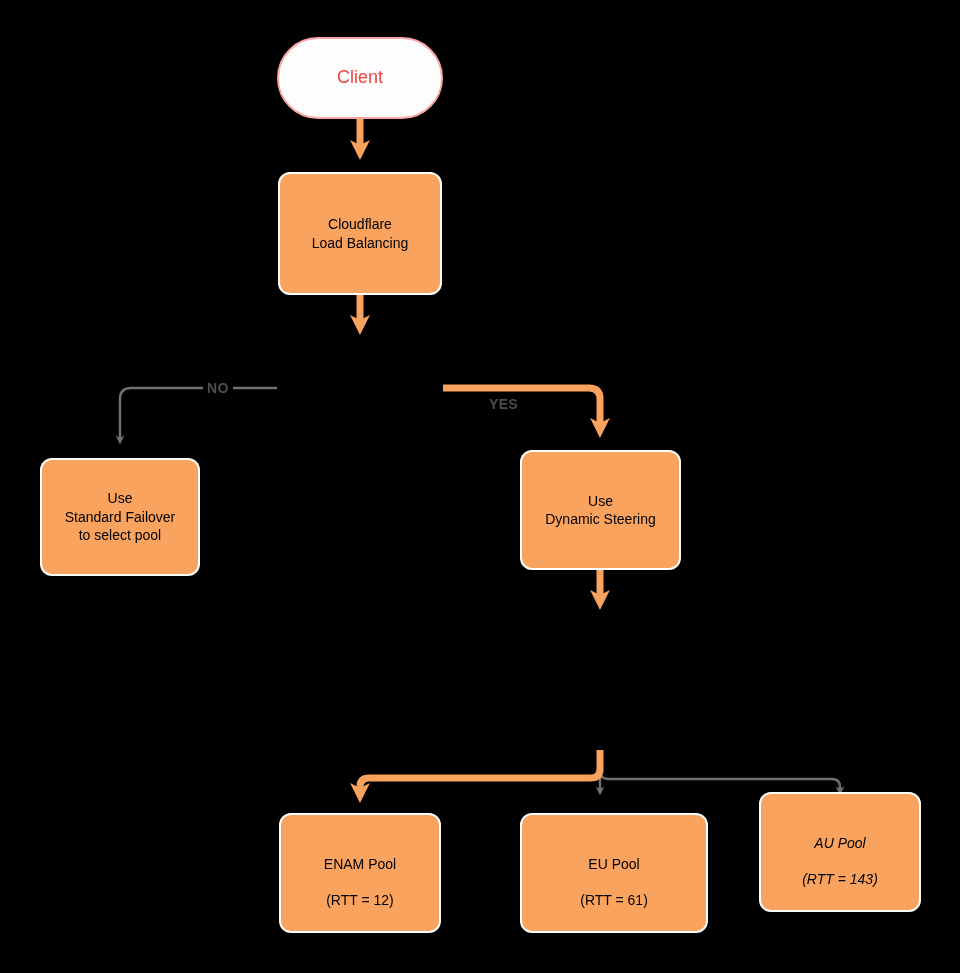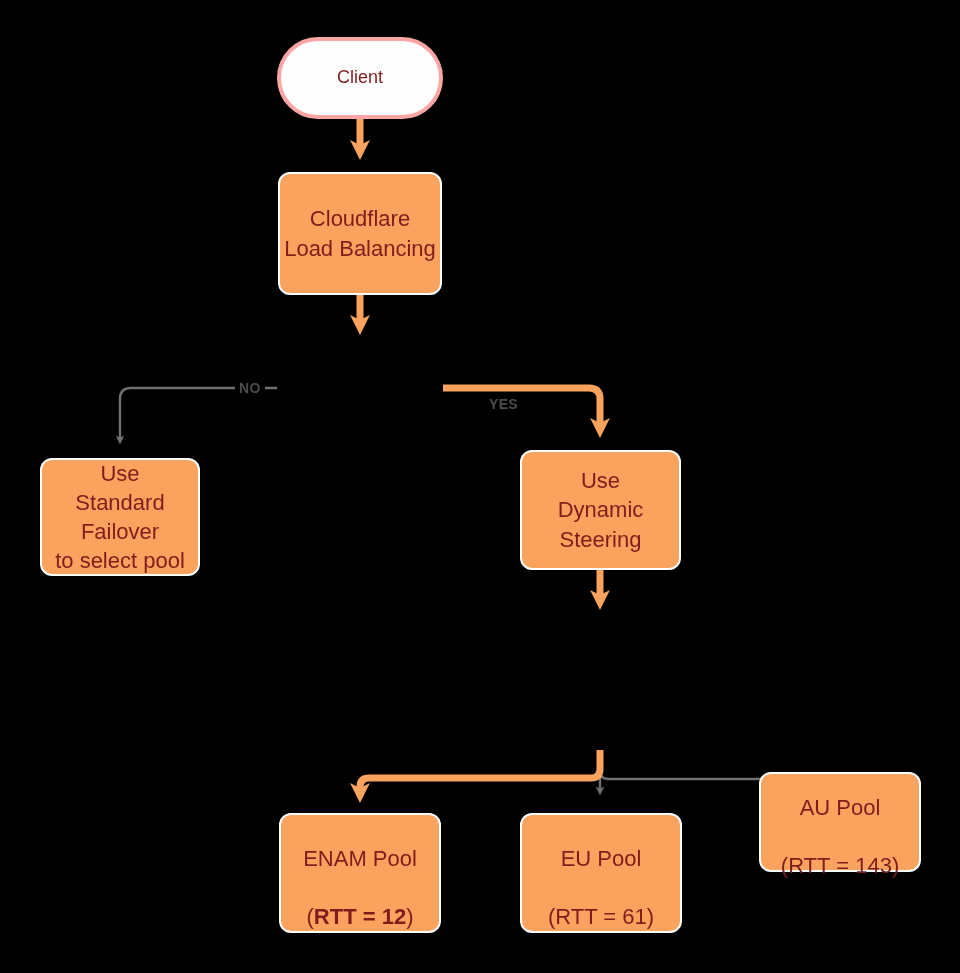--- a/index.html
+++ b/index.html
@@ -40,29 +40,29 @@
   .node .label {
     line-height: 1.32;
     white-space: pre-line;
   }
 
   
   .box-fill {
     background: #faa35f;
     border: 2px solid #ffffff;
     border-radius: 12px;
-    color: #7f1d1d;
-    font-size: 22px;
+    color: #000000;
+    font-size: 14px;
   }
   
   .pill-white {
     background: #fdfdfd;
-    border: 4px solid #fca5a5;
+    border: 2px solid #fca5a5;
     border-radius: 42px;
-    color: #7f1d1d;
+    color: #ef4444;
     font-size: 18px;
   }
   
   .diamond-wrap {
     position: absolute;
     z-index: 3;
   }
   .diamond-shape {
     position: absolute;
     left: 50%;
@@ -97,21 +97,21 @@
     position: absolute;
     z-index: 4;
     font-size: 14px;
     font-weight: bold;
     color: #4d4d4d;
     background: #000000;
     padding: 0 4px;
     letter-spacing: 0.3px;
   }
 
-  .rtt-bold { font-weight: bold; }
+  .rtt-bold { font-weight: normal; }
 </style>
 </head>
 <body>
 
 <div id="canvas">
 
   <svg id="edges" viewBox="0 0 960 973" width="960" height="973" xmlns="http://www.w3.org/2000/svg">
     <defs>
       <marker id="arrow-active" viewBox="0 0 12 12" refX="6" refY="6" markerWidth="3.1" markerHeight="3.1" orient="auto-start-reverse">
         <path d="M 0.5 0.5 L 11.5 6 L 0.5 11.5 L 3.2 6 Z" fill="#faa35f"></path>
@@ -149,21 +149,21 @@
   <div class="node pill-white" style="left:277px; top:37px; width:166px; height:82px;">
     <span class="label">Client</span>
   </div>
 
   <div class="node box-fill" style="left:278px; top:172px; width:164px; height:123px;">
     <span class="label">Cloudflare
 Load Balancing</span>
   </div>
 
 
-  <div class="edge-label" style="left:203px; top:380px;margin-left:32px;">
+  <div class="edge-label" style="left:203px; top:380px;">
     <span>NO</span>
   </div>
 
   <div class="edge-label" style="left:485px; top:396px;">
     <span>YES</span>
   </div>
 
   <div class="node box-fill" style="left:40px; top:458px; width:160px; height:118px;">
     <span class="label">Use
 Standard Failover
@@ -176,27 +176,27 @@
   </div>
 
 
   <div class="node box-fill" style="left:279px; top:813px; width:162px; height:120px;align-items:center;">
     <span class="label">
       <span>ENAM Pool</span><br>
       <span>(</span><span class="rtt-bold">RTT = 12</span><span>)</span>
     </span>
   </div>
 
-  <div class="node box-fill" style="left:520px; top:813px; width:162px; height:120px;">
+  <div class="node box-fill" style="left:520px; top:813px; width:188px; height:120px;">
     <span class="label">
       <span>EU Pool</span><br>
       <span>(</span><span>RTT = 61</span><span>)</span>
     </span>
   </div>
 
-  <div class="node box-fill" style="left:759px; top:772px; width:162px; height:100px;">
+  <div class="node box-fill" style="left:759px; top:792px; width:162px; height:120px;font-style:italic;">
     <span class="label">
       <span>AU Pool</span><br>
       <span>(</span><span>RTT = 143</span><span>)</span>
     </span>
   </div>
 
 </div>
 
 </body></html>

